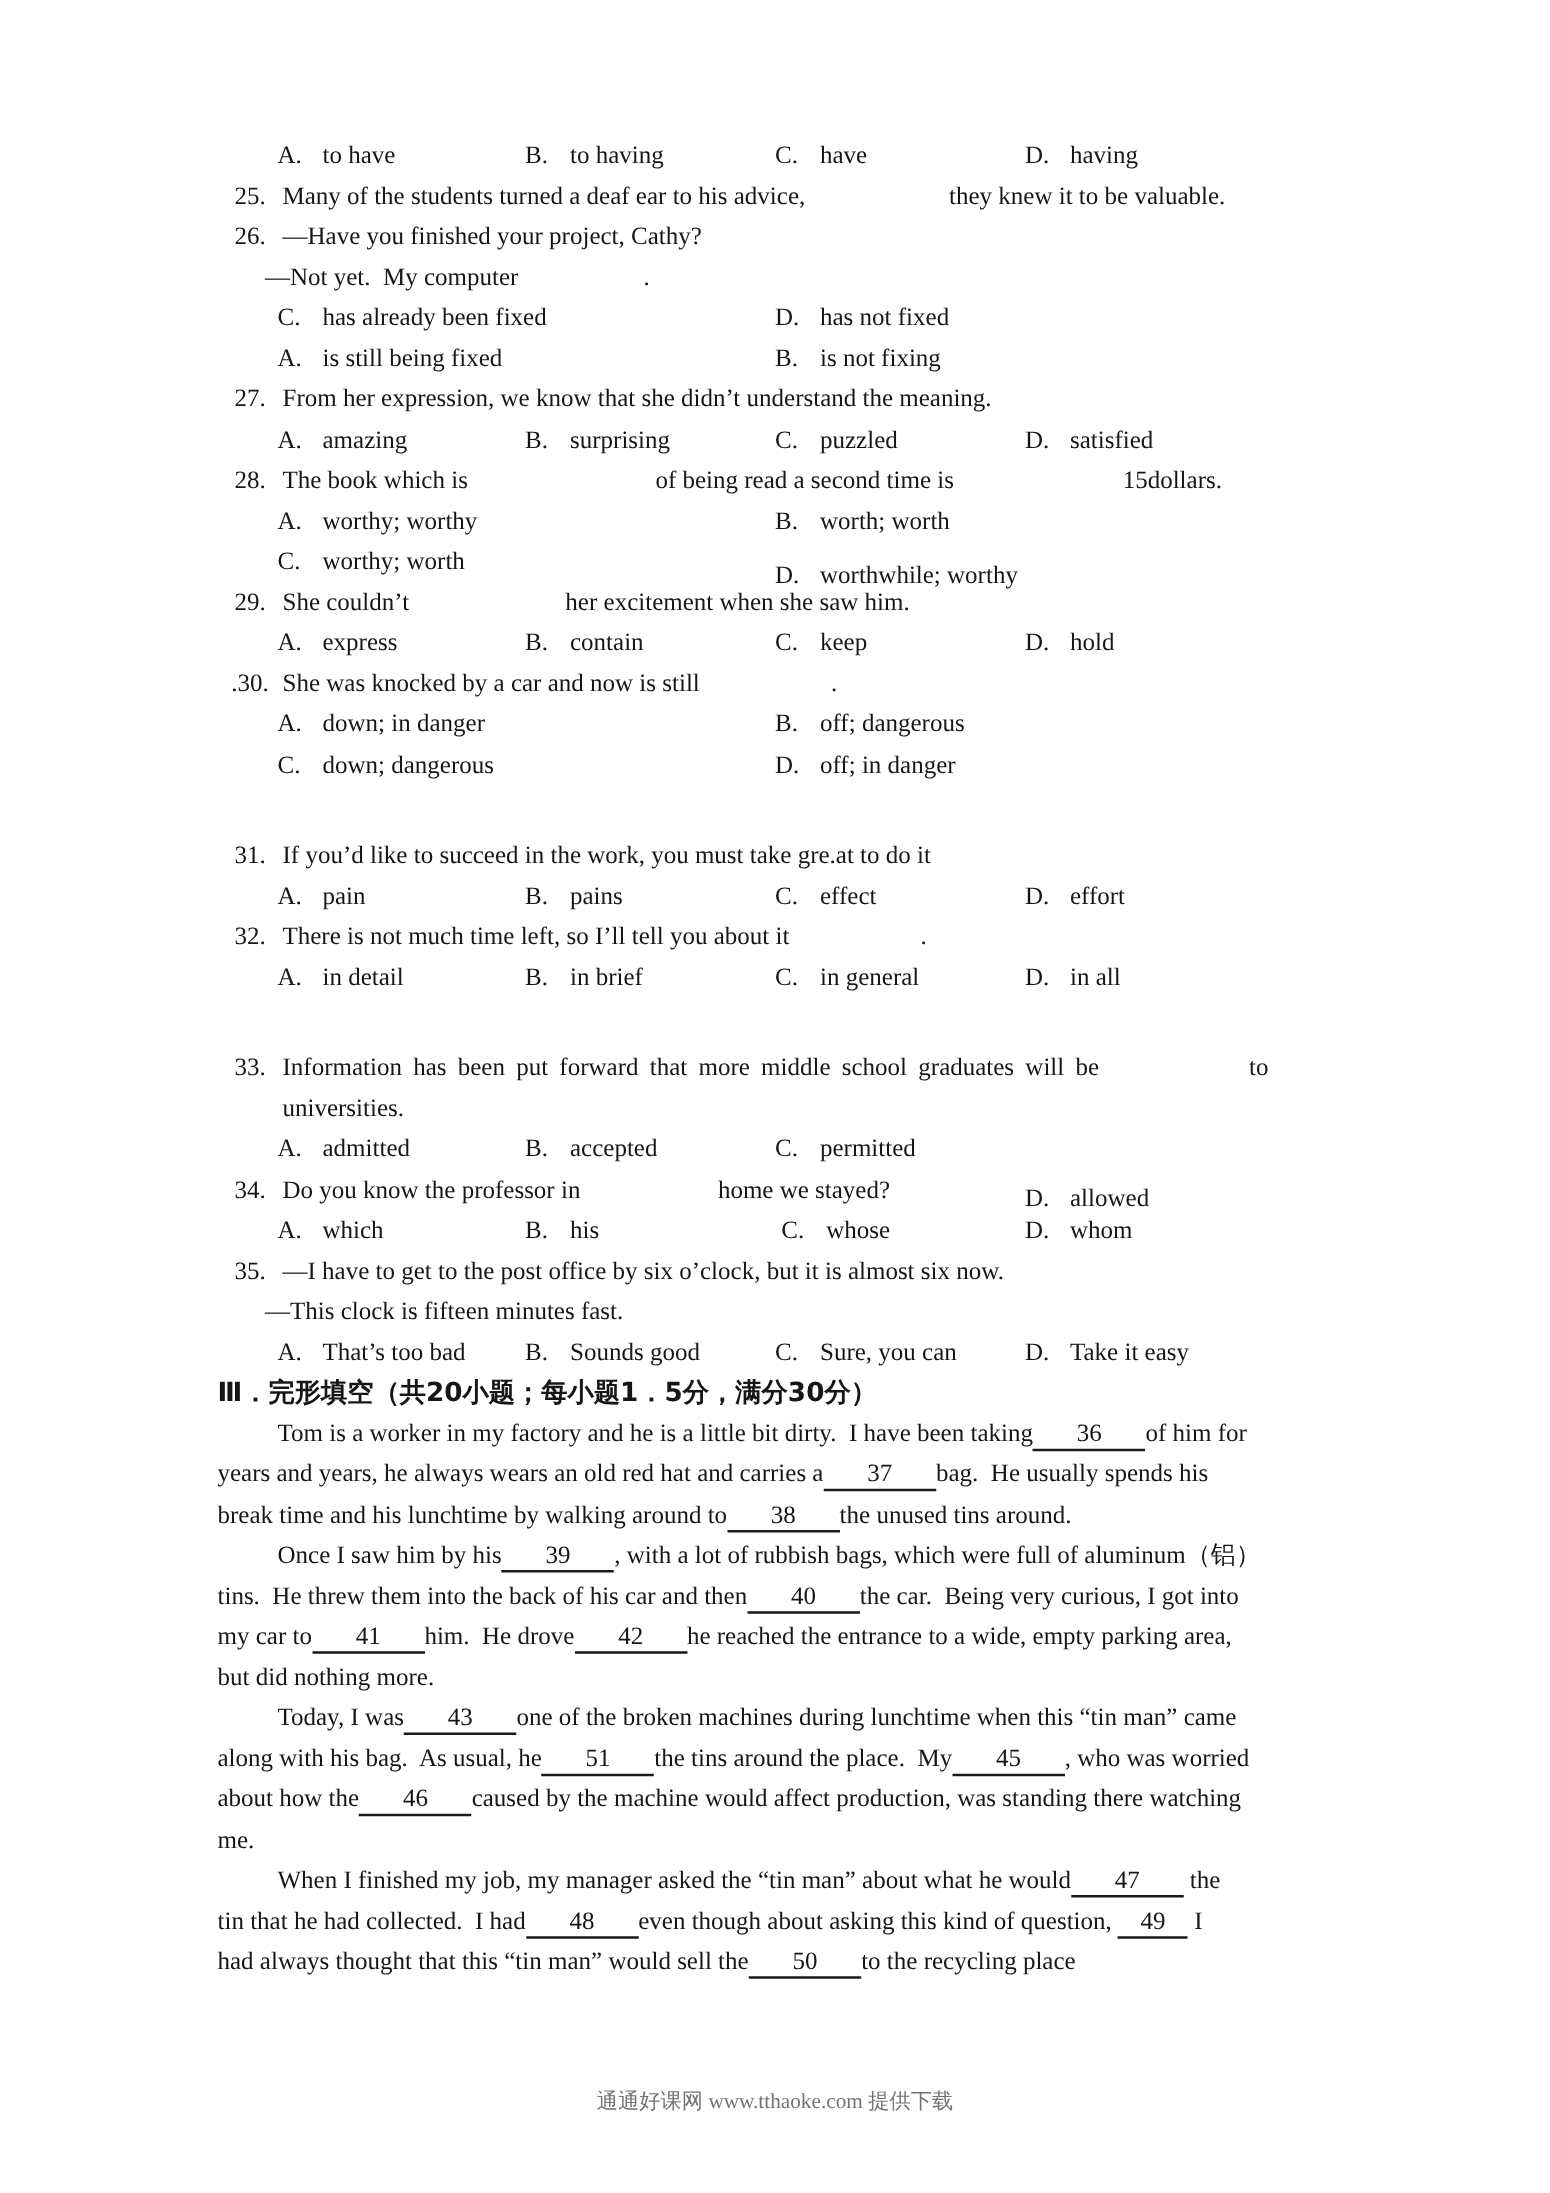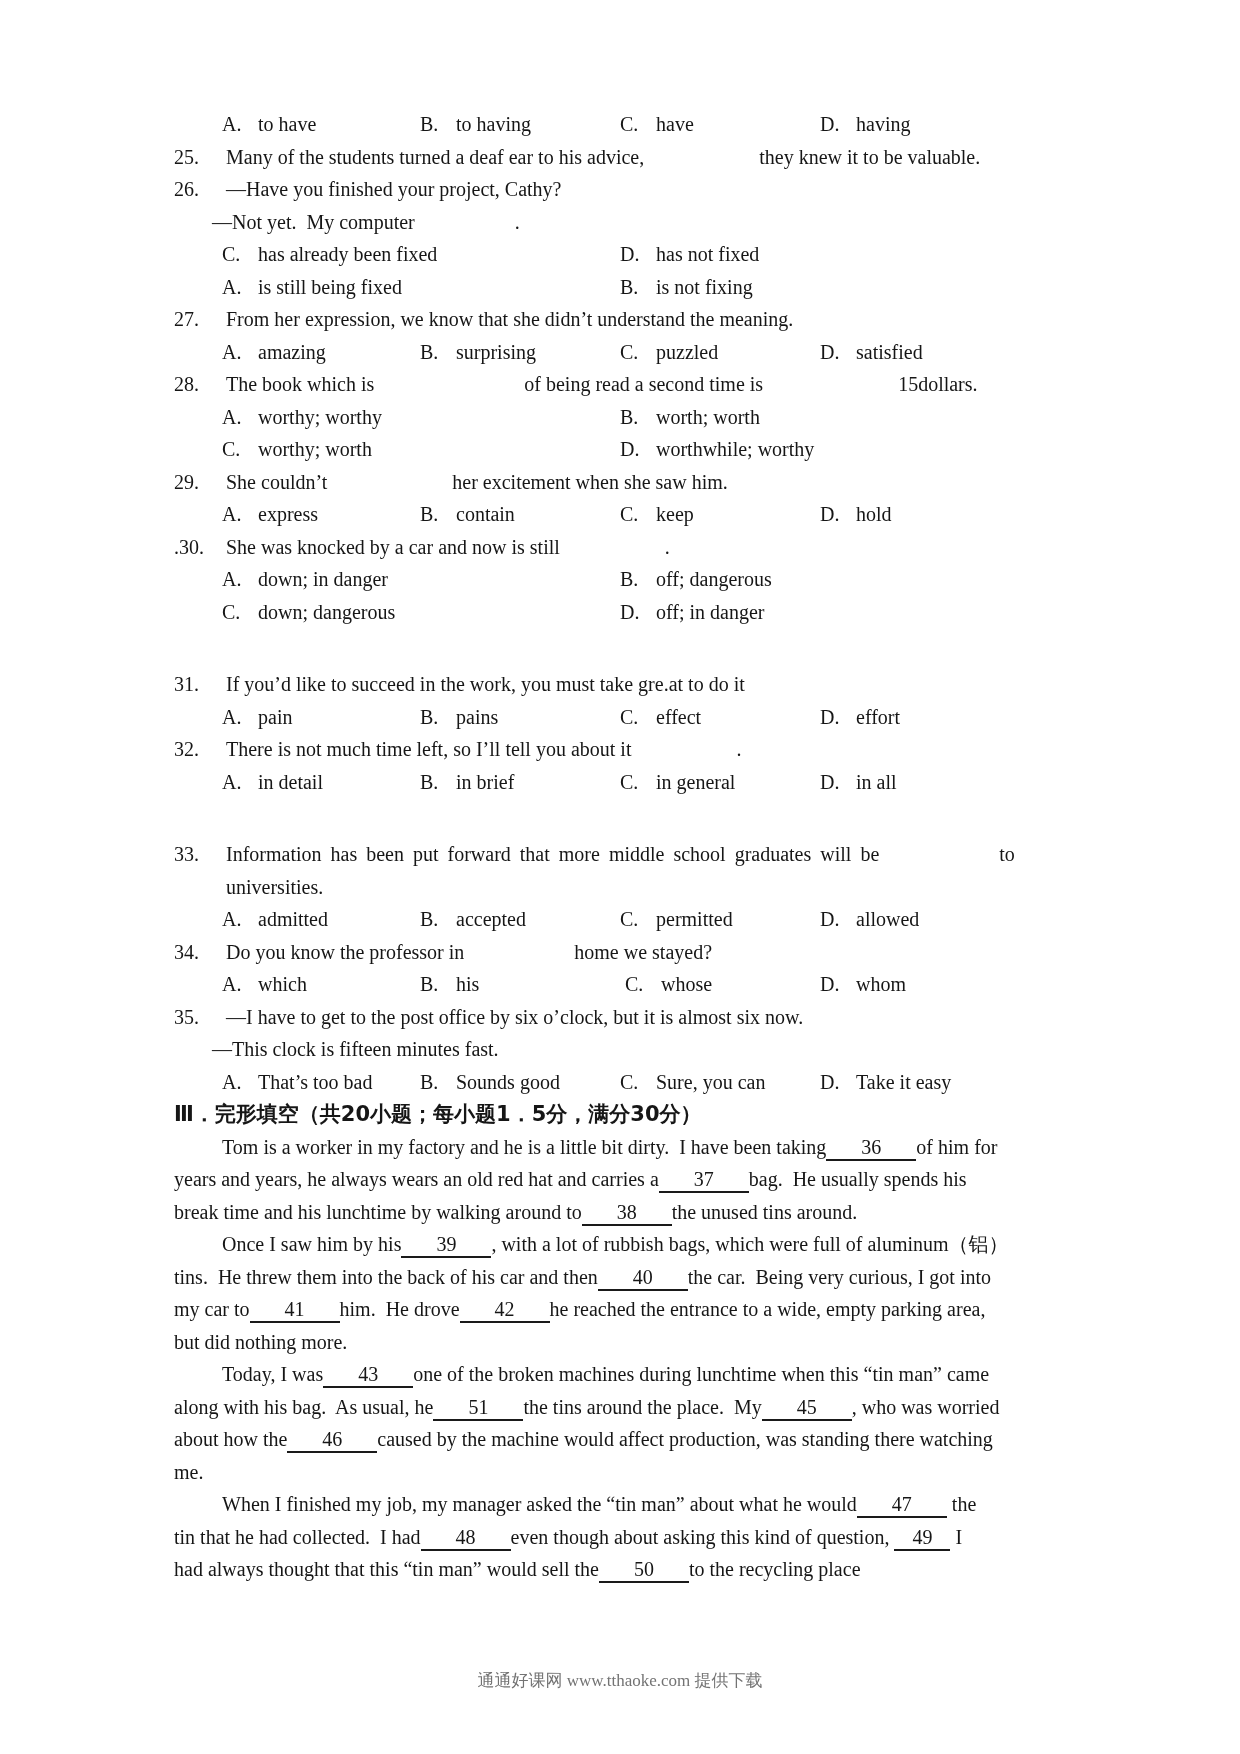--- a/index.html
+++ b/index.html
@@ -4,21 +4,21 @@
 <style>
   html,body{margin:0;padding:0;}
   body{
     width:1240px;height:1754px;position:relative;background:#ffffff;
     font-family:"Liberation Serif","DejaVu Serif",serif;color:#161616;
     overflow:hidden;
   }
   #content{position:absolute;left:174px;top:108px;width:908px;font-size:20px;}
   .row{position:relative;line-height:32.5px;height:32.5px;white-space:nowrap;}
   .row.spacer{height:40px;}
-  .qnum{display:inline-block;width:52px;}
+  .qnum{display:inline-block;width:52px;text-align:center;}
   .opt{position:absolute;top:0;white-space:nowrap;}
   .optletter{display:inline-block;width:36px;}
   .blank{
     display:inline-block;width:90px;text-align:center;
     border-bottom:2px solid #1a1a1a;line-height:24px;
   }
   .gapblank{display:inline-block;}
   .row.heading{
     font-family:"DejaVu Sans","Liberation Sans",sans-serif;
     font-weight:700;font-size:21px;
@@ -57,21 +57,21 @@
       <span class="opt" style="left: 446px;"><span class="optletter">C.</span><span>puzzled</span></span>
       <span class="opt" style="left: 646px;"><span class="optletter">D.</span><span>satisfied</span></span>
     </div>
     <div class="row q"><span class="qnum">28.</span><span>The book which is</span><span class="gapblank" style="width: 150px;"></span><span>of being read a second time is</span><span class="gapblank" style="width: 135px;"></span><span>15dollars.</span></div>
     <div class="row options2">
       <span class="opt" style="left: 48px;"><span class="optletter">A.</span><span>worthy; worthy</span></span>
       <span class="opt" style="left: 446px;"><span class="optletter">B.</span><span>worth; worth</span></span>
     </div>
     <div class="row options2">
       <span class="opt" style="left: 48px;"><span class="optletter">C.</span><span>worthy; worth</span></span>
-      <span class="opt" style="left: 446px;"><span class="optletter">D.</span><span>worthwhile; worthy</span></span>
+      <span class="opt" style="left: 446px; margin-top: 11px;"><span class="optletter">D.</span><span>worthwhile; worthy</span></span>
     </div>
     <div class="row q"><span class="qnum">29.</span><span>She couldn’t</span><span class="gapblank" style="width: 125px;"></span><span>her excitement when she saw him.</span></div>
     <div class="row options4">
       <span class="opt" style="left: 48px;"><span class="optletter">A.</span><span>express</span></span>
       <span class="opt" style="left: 246px;"><span class="optletter">B.</span><span>contain</span></span>
       <span class="opt" style="left: 446px;"><span class="optletter">C.</span><span>keep</span></span>
       <span class="opt" style="left: 646px;"><span class="optletter">D.</span><span>hold</span></span>
     </div>
     <div class="row q"><span class="qnum">.30.</span><span>She was knocked by a car and now is still</span><span class="gapblank" style="width: 105px;"></span><span>.</span></div>
     <div class="row options2">
@@ -97,21 +97,21 @@
       <span class="opt" style="left: 446px;"><span class="optletter">C.</span><span>in general</span></span>
       <span class="opt" style="left: 646px;"><span class="optletter">D.</span><span>in all</span></span>
     </div>
     <div class="row spacer"></div>
     <div class="row q" style="word-spacing: 4px;"><span class="qnum">33.</span><span>Information has been put forward that more middle school graduates will be</span><span class="gapblank" style="width: 120px;"></span><span>to</span></div>
     <div class="row cont" style="padding-left: 52px;"><span>universities.</span></div>
     <div class="row options4">
       <span class="opt" style="left: 48px;"><span class="optletter">A.</span><span>admitted</span></span>
       <span class="opt" style="left: 246px;"><span class="optletter">B.</span><span>accepted</span></span>
       <span class="opt" style="left: 446px;"><span class="optletter">C.</span><span>permitted</span></span>
-      <span class="opt" style="left: 646px;"><span class="optletter">D.</span><span>allowed</span></span>
+      <span class="opt" style="left: 646px; margin-top: 40px;"><span class="optletter">D.</span><span>allowed</span></span>
     </div>
     <div class="row q"><span class="qnum">34.</span><span>Do you know the professor in</span><span class="gapblank" style="width: 110px;"></span><span>home we stayed?</span></div>
     <div class="row options4">
       <span class="opt" style="left: 48px;"><span class="optletter">A.</span><span>which</span></span>
       <span class="opt" style="left: 246px;"><span class="optletter">B.</span><span>his</span></span>
       <span class="opt" style="left: 451px;"><span class="optletter">C.</span><span>whose</span></span>
       <span class="opt" style="left: 646px;"><span class="optletter">D.</span><span>whom</span></span>
     </div>
     <div class="row q"><span class="qnum">35.</span><span>—I have to get to the post office by six o’clock, but it is almost six now.</span></div>
     <div class="row cont" style="padding-left: 38px;"><span>—This clock is fifteen minutes fast.</span></div>

